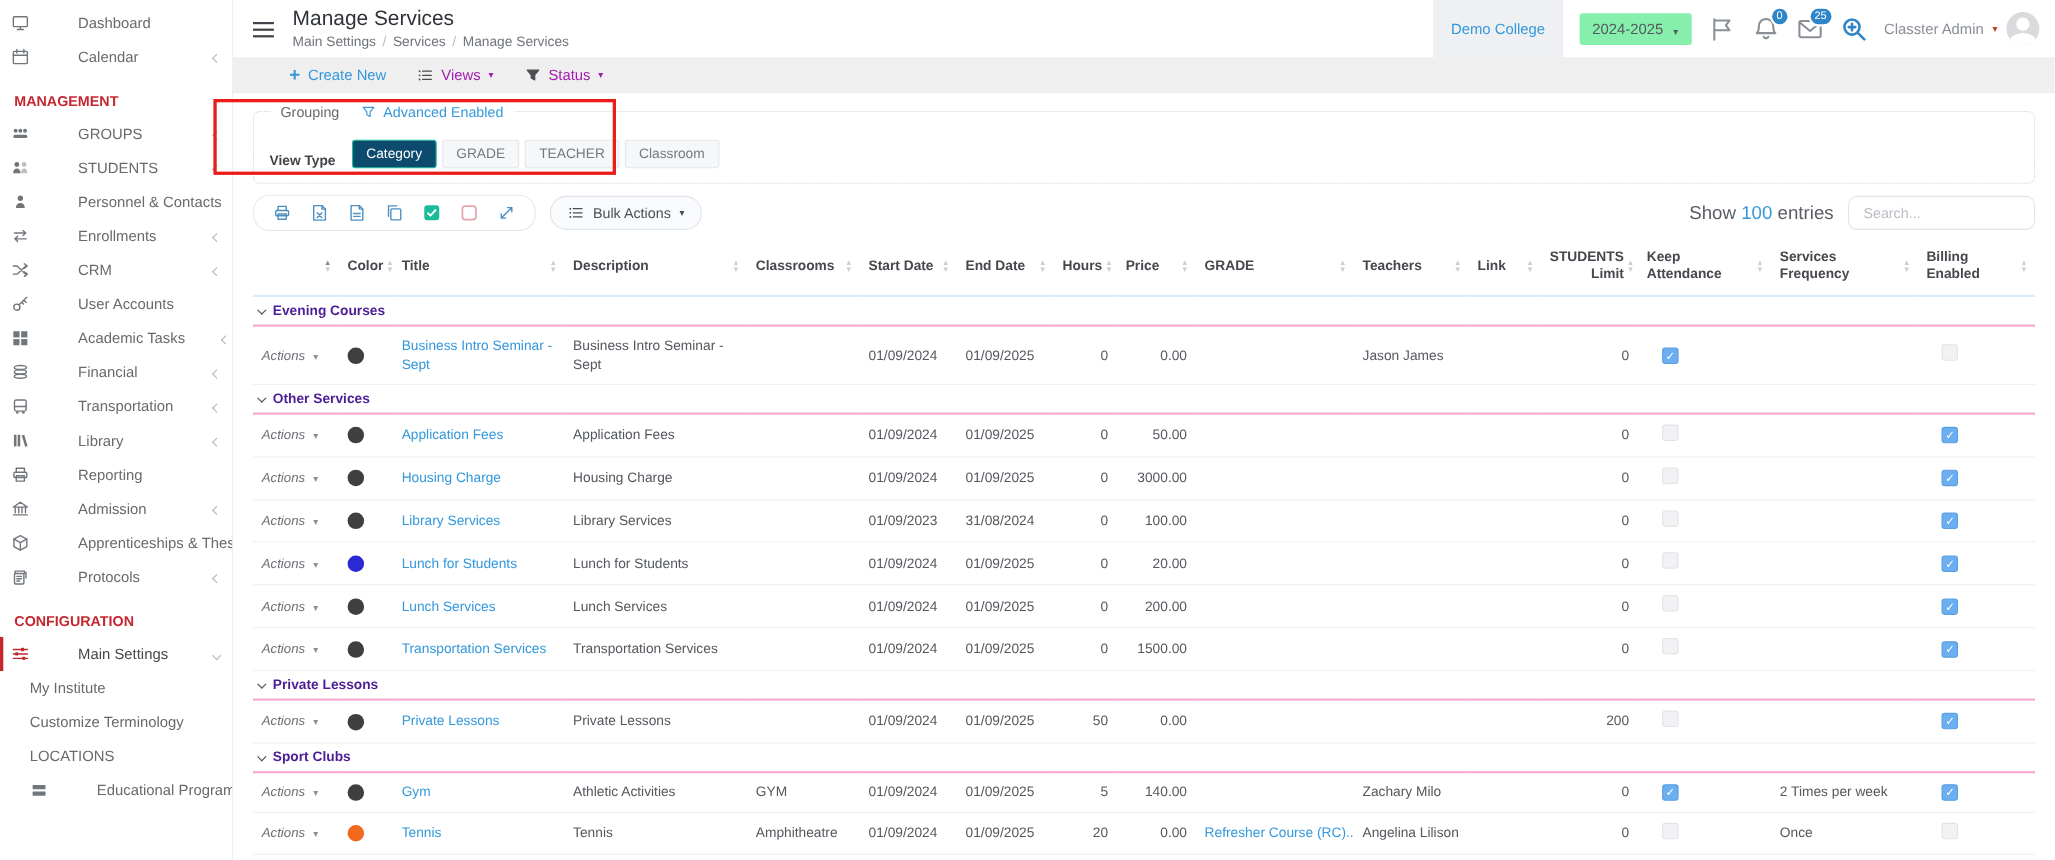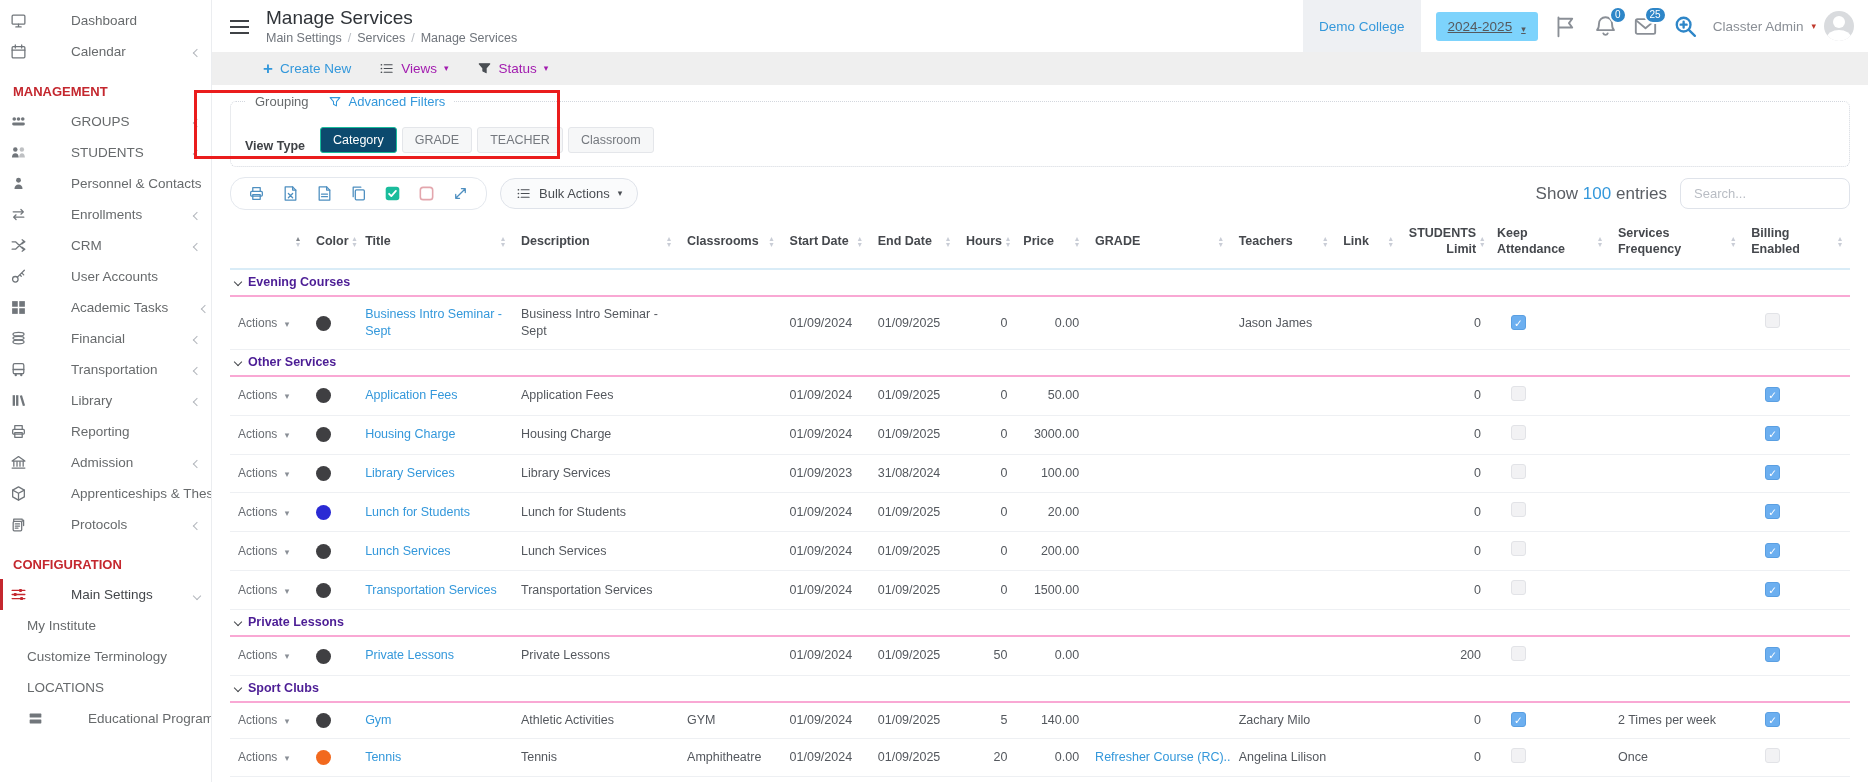--- a/index.html
+++ b/index.html
@@ -30,21 +30,21 @@
   .content { flex:1; display:flex; flex-direction:column; min-width:0; }
 
   .topbar { height:52px; display:flex; align-items:center; padding:0 14px 0 18px; background:#fff; }
   .hamburger { width:19px; display:flex; flex-direction:column; gap:4px; margin:2px 17px 0 0; cursor:pointer; }
   .hamburger i { display:block; height:2px; background:#3f4246; }
   .title-block h1 { margin:0; font-size:19px; line-height:1.15; font-weight:500; color:#2f3338; }
   .breadcrumb { font-size:12.5px; color:#70757c; margin-top:3px; }
   .breadcrumb .sep { color:#b9bdc3; margin:0 6px; }
   .topbar-right { margin-left:auto; display:flex; align-items:center; gap:15px; }
   .inst-btn { background:#eef0f3; color:#3498db; font-size:13.5px; padding:22px 16px; border-radius:3px; cursor:pointer; white-space:nowrap; }
-  .year-btn { background:#7dd3fc; color:#55595e; font-size:13.5px; padding:7px 12px; border-radius:3px; display:flex; align-items:flex-end; gap:9px; cursor:pointer;text-decoration:underline; }
+  .year-btn { background:#86efac; color:#55595e; font-size:13.5px; padding:7px 12px; border-radius:3px; display:flex; align-items:flex-end; gap:9px; cursor:pointer; }
   .caret { font-size:9px; line-height:1; color:inherit; }
   .tb-icon { width:25px; height:25px; color:#8a8f96; position:relative; cursor:pointer; }
   .tb-icon svg { width:100%; height:100%; display:block; }
   .tb-icon.blue { color:#2e86c8; }
   .badge { position:absolute; top:-8px; right:-9px; background:#2e86c8; color:#fff; font-size:10px; line-height:1;
            min-width:18px; height:18px; border-radius:10px; display:flex; align-items:center; justify-content:center;
            padding:0 4px; border:2px solid #fff; }
   .user { display:flex; align-items:center; gap:8px; cursor:pointer; }
   .user-name { color:#8a8f96; font-size:13.5px; white-space:nowrap; }
   .user-caret { color:#c0392c; font-size:9px; }
@@ -92,21 +92,21 @@
   .th-inner { display:flex; align-items:center; gap:4px; }
   .th-inner.right { text-align:right; }
   .th-inner.right .th-label { margin-left:auto; }
   .th-label { line-height:1.25; }
   .sort { display:flex; flex-direction:column; margin-left:auto; cursor:pointer; flex-shrink:0; }
   .sort span { font-size:8px; line-height:5.5px; color:#c9cdd6; }
   .sort span.on { color:#85898f; }
   td { padding:9px 8px; border-bottom:1px solid #eef0f3; vertical-align:middle; line-height:1.35; }
   tr.group-row td { padding:4px 2px; border-top:1px solid #eaecef; border-bottom:2px solid #f9a8d4; font-weight:700; color:#4c1d95; }
   tr.group-row .chev { border-color:#45484d; margin:0 7px 1px 3px; }
-  .actions-btn { color:#6a6e74; font-size:12px; cursor:pointer; white-space:nowrap; }
+  .actions-btn { color:#6a6e74; font-size:12px; cursor:pointer; white-space:nowrap;font-style:italic; }
   .actions-btn .caret { color:#8a8f96; margin-left:4px; }
   .color-dot { display:inline-block; width:15px; height:15px; border-radius:50%; vertical-align:middle; }
   a.cell-link { color:#3498db; text-decoration:none; cursor:pointer; }
   td.num { text-align:right; }
   td.cb-cell { padding-left:22px; }
   td.nowrap { white-space:nowrap; overflow:hidden; }
   .cb { display:inline-block; width:15px; height:15px; border-radius:3px; text-align:center; line-height:14px; font-size:10.5px; cursor:pointer; }
   .cb.on  { background:#6caff0; border:1px solid #5a9fe2; color:#fff; }
   .cb.off { background:#f2f2f4; border:1px solid #e2e3e7; color:transparent; }
 
@@ -425,21 +425,21 @@
 
       <fieldset class="grouping">
         <legend>
           <span class="grouping-label">Grouping</span>
           <span class="adv-filters">
             <span class="icon" id="ic-advfilter">
                 <svg viewBox="0 0 16 16" fill="none" stroke="currentColor" stroke-width="1.2" stroke-linecap="round" stroke-linejoin="round">
                   <path d="M2.4 3h11.2L9.7 7.6V12.4L6.3 10.6V7.6z"></path>
                 </svg>
               </span>
-            <span>Advanced Filters</span>
+            <span>Advanced Enabled</span>
           </span>
         </legend>
         <div class="viewtype-row">
           <span class="vt-label">View Type</span>
           <span id="viewtype-buttons"><button class="vt-btn active">Category</button><button class="vt-btn">GRADE</button><button class="vt-btn">TEACHER</button><button class="vt-btn">Classroom</button></span>
         </div>
       </fieldset>
 
       <div class="controls-row">
         <div class="icon-group" id="icon-group">

